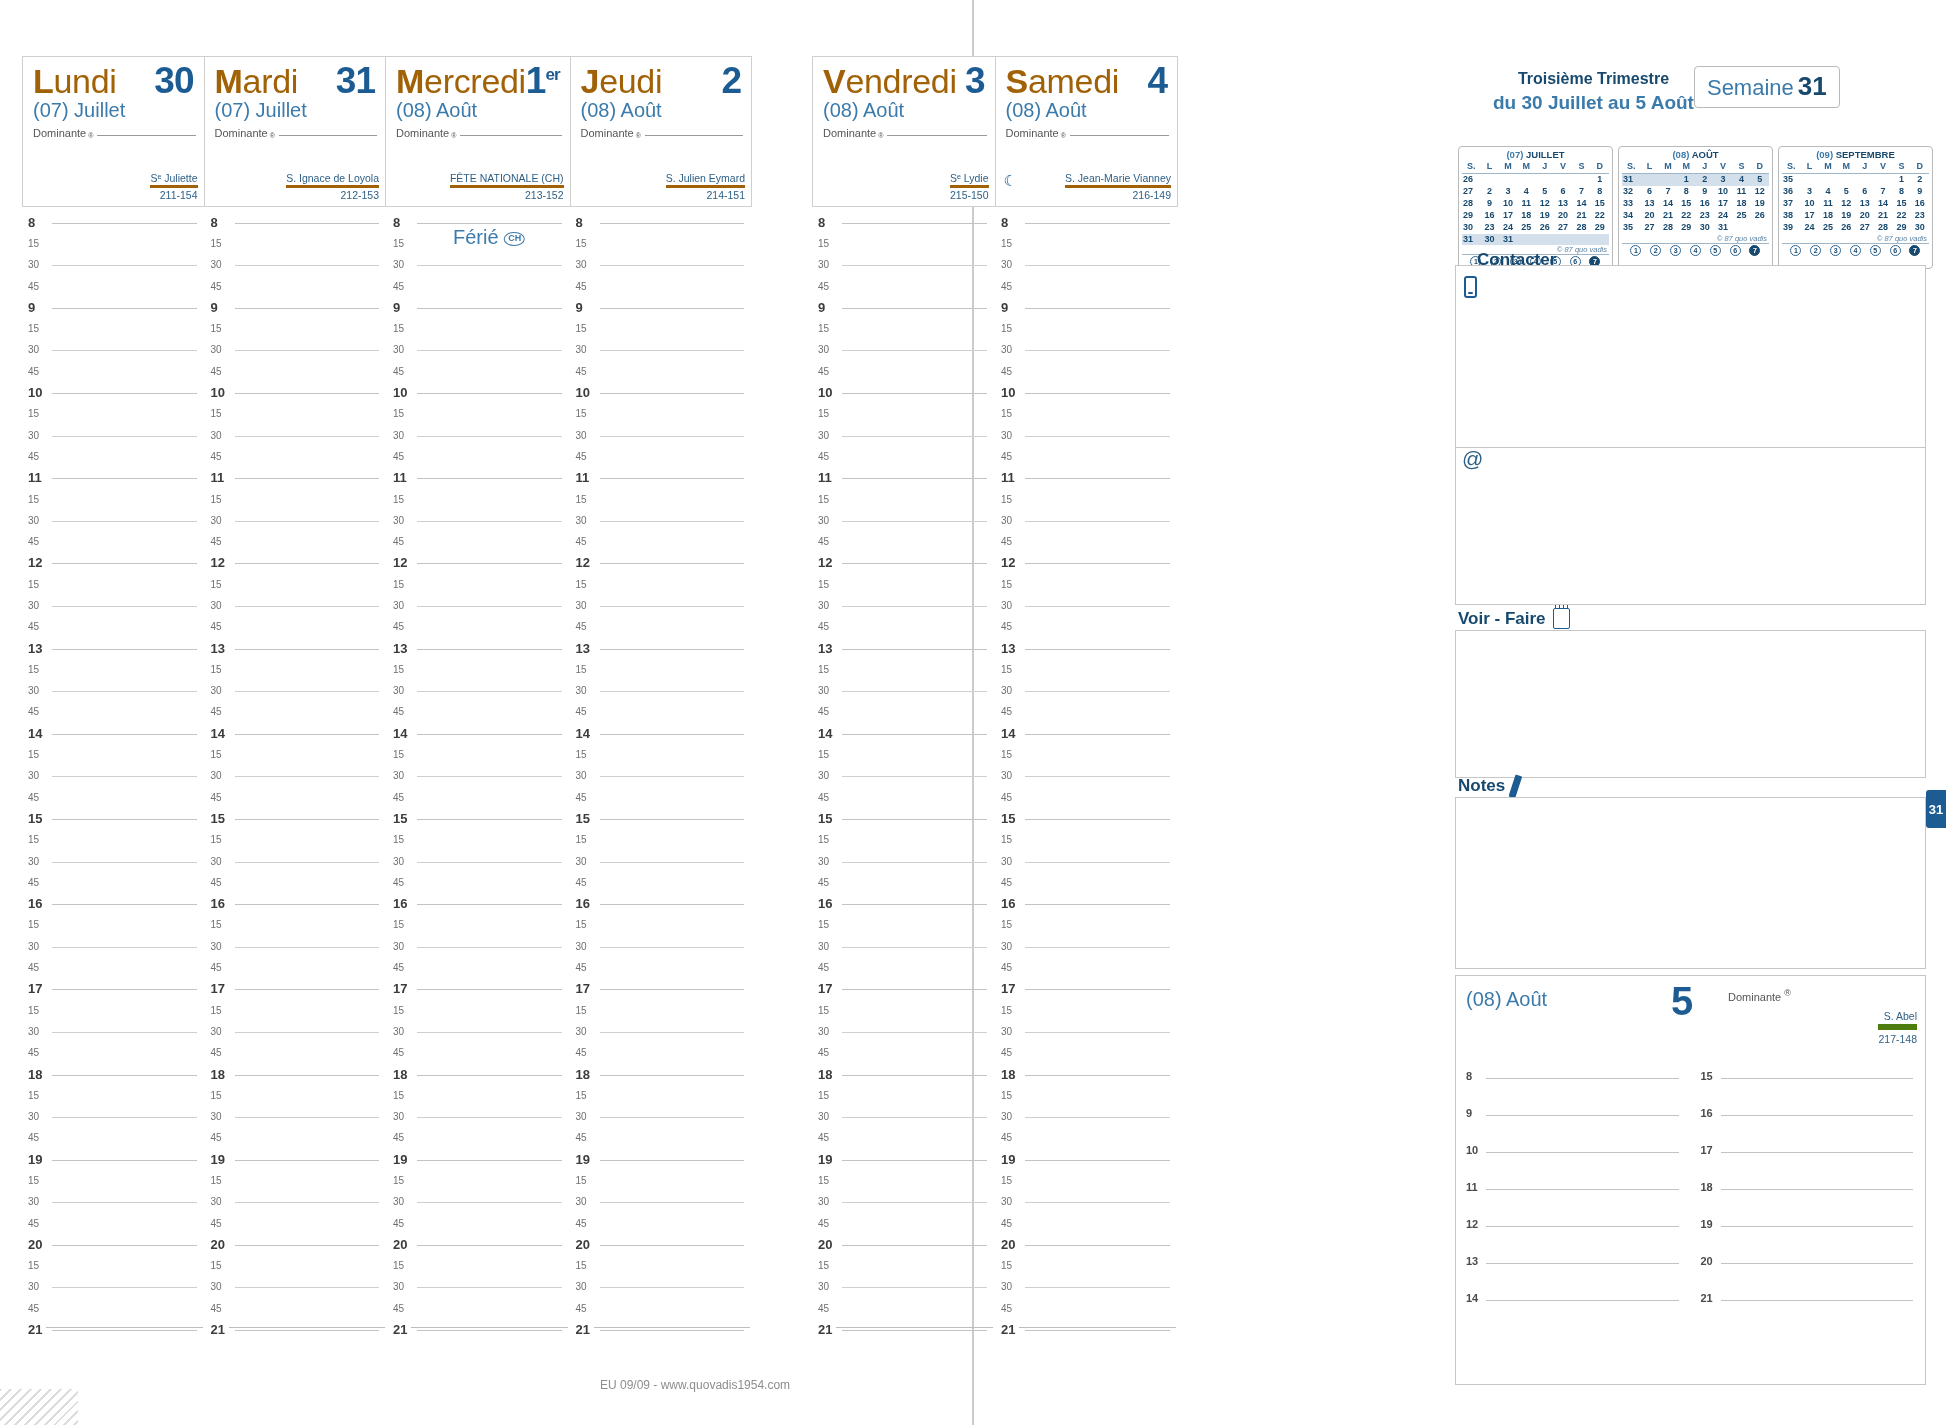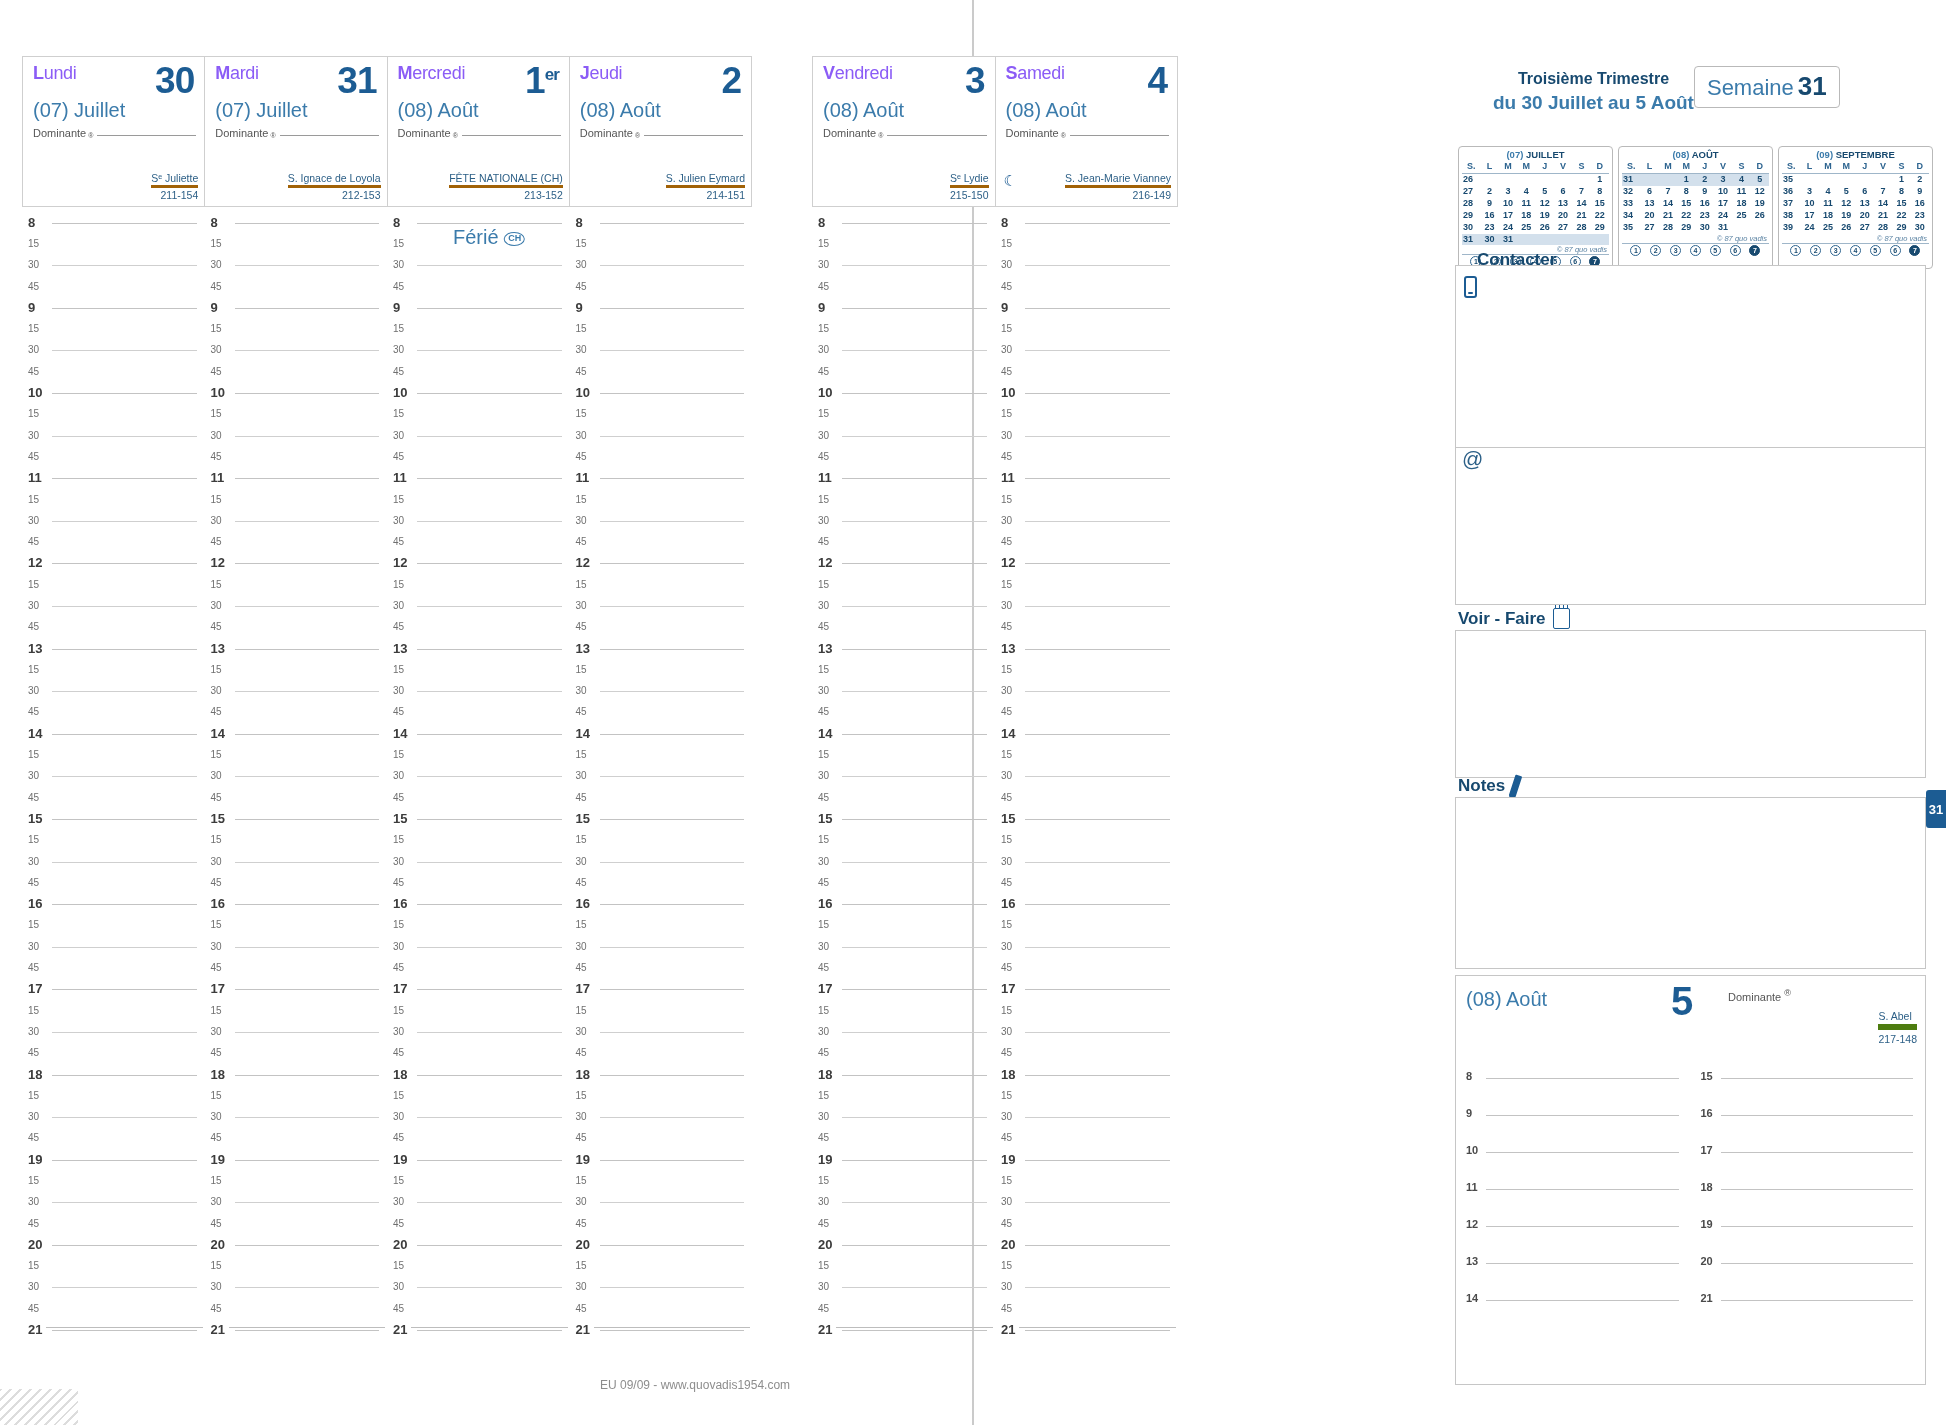--- a/index.html
+++ b/index.html
@@ -41,21 +41,21 @@
   .dayheads { position:absolute; top:56px; height:151px; display:flex; }
   .dayheads.left  { left:22px;  width:730px; }
   .dayheads.right { left:812px; width:366px; }
   .dayhead {
     flex:1 1 0; position:relative; border:1px solid #cfcfcf;
     border-right:none; background:#fff; padding:8px 8px 0 10px;
   }
   .dayhead:last-child { border-right:1px solid #cfcfcf; }
   .dh-top { display:flex; align-items:flex-start; justify-content:space-between; }
   .dh-name {
-    font-size:18px; color:#8b5cf6; line-height:.95; letter-spacing:-.3px;
+    font-size:34px; color:#a16207; line-height:.95; letter-spacing:-.3px;
     font-weight:400;
   }
   .dh-name .cap { font-weight:700; }
   .dh-num {
     font-size:37px; font-weight:bold; color:#1c5c93; line-height:.86;
     letter-spacing:-1px; padding-right:2px;
   }
   .dh-num sup { font-size:17px; vertical-align:super; }
   .dh-month { font-size:20px; color:#3b7bab; line-height:1.2; margin-top:1px; }
   .dh-dominante {
@@ -199,21 +199,21 @@
   .dim-name .cap { font-weight:700; }
   .dim-month { font-size:20px; color:#3b7bab; margin-top:4px; }
   .dim-num {
     position:absolute; left:215px; top:7px; font-size:40px; font-weight:bold;
     color:#1c5c93; line-height:.9;
   }
   .dim-dominante {
     position:absolute; left:272px; top:12px; font-size:11px; color:#555;
   }
   .dim-saint {
-    position:absolute; right:8px; top:34px; text-align:left;
+    position:absolute; right:8px; top:34px; text-align:right;
     font-size:10.5px; color:#2c5f86; line-height:1.3;
   }
   .dim-saint .num { border-top:6px solid #4d7c0f; display:block; padding-top:3px; }
   .dim-hours { position:absolute; left:0; right:0; top:88px; bottom:4px; display:flex; }
   .dim-col { flex:1 1 0; position:relative; padding:0 8px 0 10px; }
   .dim-slot { position:relative; height:37px; }
   .dim-slot .lbl {
     position:absolute; left:0; top:6px; font-size:11px; font-weight:bold; color:#4a4a4a;
   }
   .dim-slot .rule {

